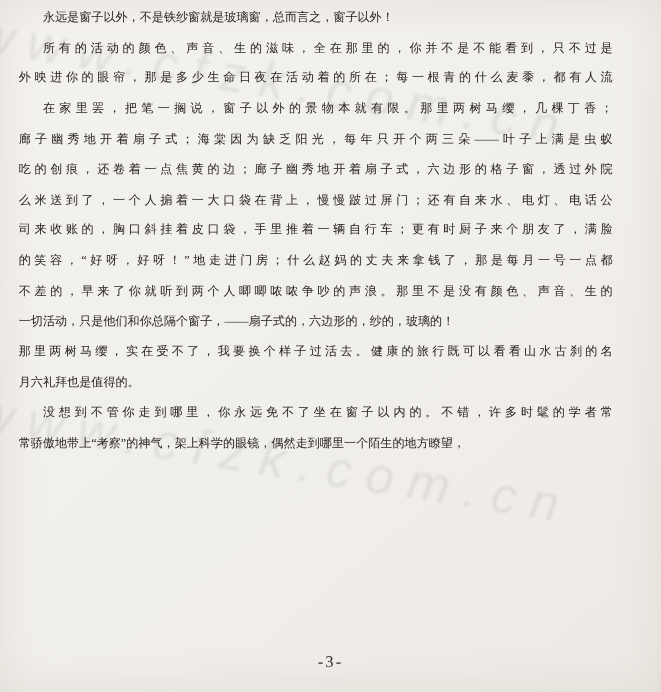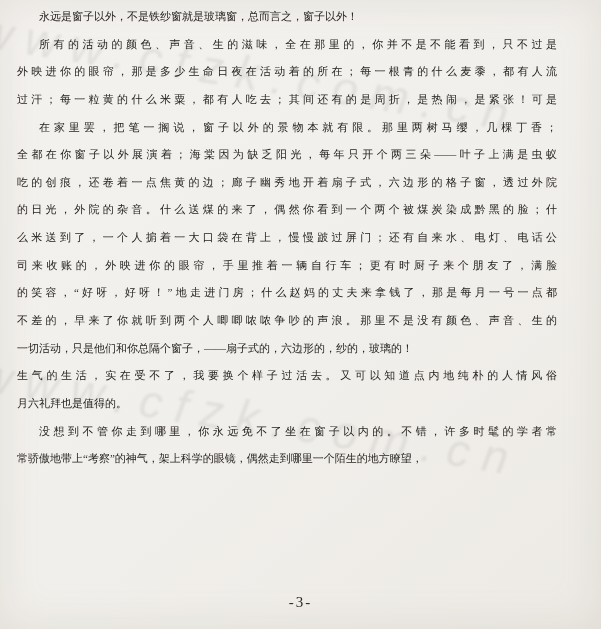--- a/index.html
+++ b/index.html
@@ -56,29 +56,27 @@
 </head>
 <body>
 
 <div class="page">
   <div class="watermark wm1">www.cfzk.com.cn</div>
   <div class="watermark wm2">www.cfzk.com.cn</div>
   <div class="text-body">
       <div class="line indent plast">永远是窗子以外，不是铁纱窗就是玻璃窗，总而言之，窗子以外！</div>
       <div class="line indent">所有的活动的颜色、声音、生的滋味，全在那里的，你并不是不能看到，只不过是</div>
       <div class="line">外映进你的眼帘，那是多少生命日夜在活动着的所在；每一根青的什么麦黍，都有人流</div>
-      <div class="line">过汗；每一粒黄的什么米粟，都有人吃去；其间还有的是周折，是热闹，是紧张！可是</div>
       <div class="line indent">在家里罢，把笔一搁说，窗子以外的景物本就有限。那里两树马缨，几棵丁香；</div>
-      <div class="line">全都在你窗子以外展演着；海棠因为缺乏阳光，每年只开个两三朵——叶子上满是虫蚁</div>
+      <div class="line">廊子幽秀地开着扇子式；海棠因为缺乏阳光，每年只开个两三朵——叶子上满是虫蚁</div>
       <div class="line">吃的创痕，还卷着一点焦黄的边；廊子幽秀地开着扇子式，六边形的格子窗，透过外院</div>
-      <div class="line">的日光，外院的杂音。什么送煤的来了，偶然你看到一个两个被煤炭染成黔黑的脸；什</div>
       <div class="line">么米送到了，一个人掮着一大口袋在背上，慢慢跛过屏门；还有自来水、电灯、电话公</div>
-      <div class="line">司来收账的，外映进你的眼帘，手里推着一辆自行车；更有时厨子来个朋友了，满脸</div>
+      <div class="line">司来收账的，胸口斜挂着皮口袋，手里推着一辆自行车；更有时厨子来个朋友了，满脸</div>
       <div class="line">的笑容，“好呀，好呀！”地走进门房；什么赵妈的丈夫来拿钱了，那是每月一号一点都</div>
       <div class="line">不差的，早来了你就听到两个人唧唧哝哝争吵的声浪。那里不是没有颜色、声音、生的</div>
       <div class="line plast">一切活动，只是他们和你总隔个窗子，——扇子式的，六边形的，纱的，玻璃的！</div>
-      <div class="line">生气的生活，实在受不了，我要换个样子过活去。又可以知道点内地纯朴的人情风俗</div>
+      <div class="line">那里两树马缨，实在受不了，我要换个样子过活去。健康的旅行既可以看看山水古刹的名</div>
       <div class="line plast">月六礼拜也是值得的。</div>
       <div class="line indent">没想到不管你走到哪里，你永远免不了坐在窗子以内的。不错，许多时髦的学者常</div>
       <div class="line plast">常骄傲地带上“考察”的神气，架上科学的眼镜，偶然走到哪里一个陌生的地方瞭望，</div>
     </div>
   <div class="page-number">-3-</div>
 </div>
 
 </body></html>

